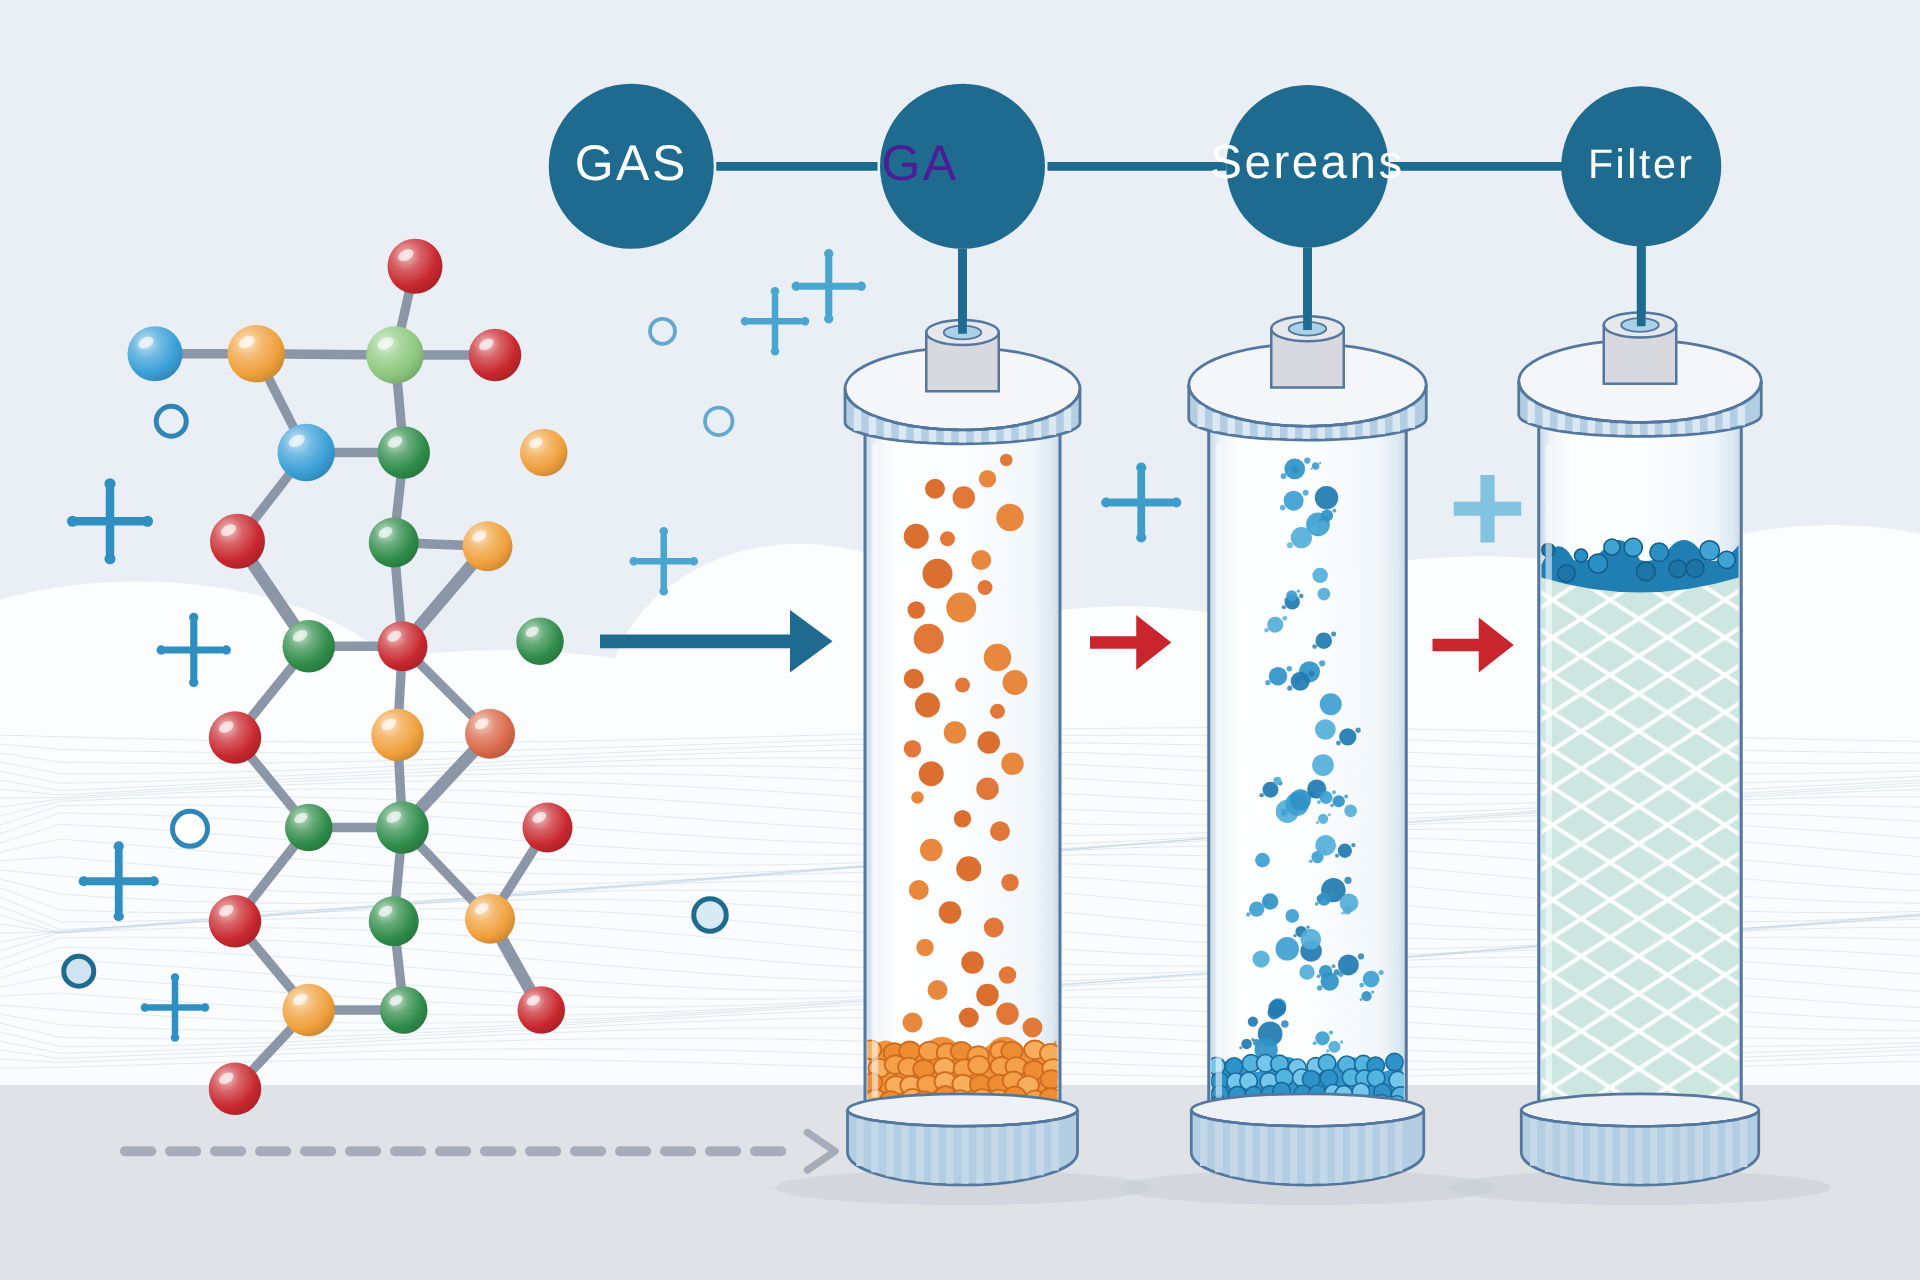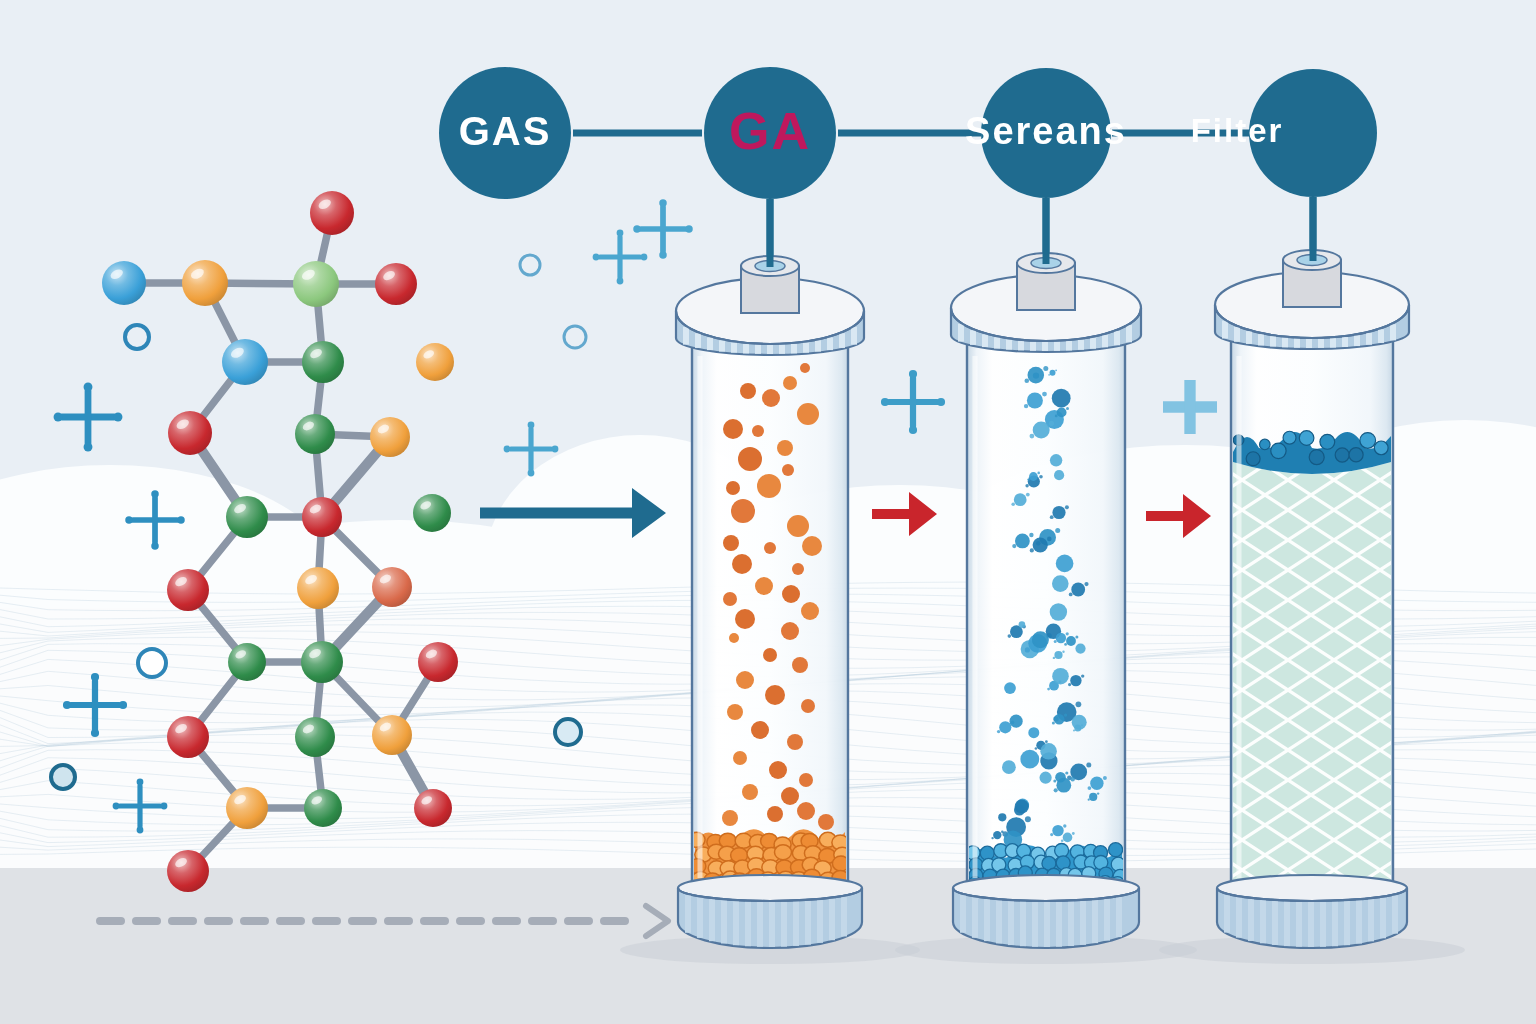--- a/index.html
+++ b/index.html
@@ -1,20 +1,20 @@
 <!DOCTYPE html>
 <html><head>
 <meta charset="utf-8">
 <style>
   html,body{margin:0;padding:0;background:#dfe2e6;}
   .stage{position:relative;width:1536px;height:1024px;overflow:hidden;
          font-family:"Liberation Sans",sans-serif;background:#e9eff5;}
   .stage svg{position:absolute;left:0;top:0;}
   .flow-label{position:absolute;transform:translate(-50%,-54%);color:#fff;
-              font-weight:700;letter-spacing:2px;white-space:nowrap;z-index:5;}
+              font-weight:400;letter-spacing:2px;white-space:nowrap;z-index:5;}
 </style>
 </head>
 <body>
 
 <div class="stage">
   <svg id="scene" width="1536" height="1024" viewBox="0 0 1536 1024">
     <defs>
       <pattern id="meshPat" width="46" height="30" patternUnits="userSpaceOnUse">
         <path d="M0 0 L46 30 M0 30 L46 0" stroke="#ffffff" stroke-width="3.2" fill="none" opacity="0.95"></path>
       </pattern>
@@ -793,16 +793,16 @@
         <path d="M872,509 L909,509 L909,492 L937,514 L909,536 L909,519 L872,519 Z" fill="#c9252c"></path>
         <path d="M1146,511 L1183,511 L1183,494 L1211,516 L1183,538 L1183,521 L1146,521 Z" fill="#c9252c"></path>
       </g>
     <g id="g-ground">
         <line x1="100" y1="921" x2="640" y2="921" stroke="#a6adb8" stroke-width="8" stroke-dasharray="21 15" stroke-linecap="round"></line>
         <path d="M646,906 L668,921 L646,936" fill="none" stroke="#a6adb8" stroke-width="6" stroke-linecap="round" stroke-linejoin="round"></path>
       </g>
   </svg>
 
   <div class="flow-label" style="left: 505px; top: 133px; font-size: 40px; color: rgb(255, 255, 255);">GAS</div>
-  <div class="flow-label" style="left: 770px; top: 133px; font-size: 52px; color: #be185d;">GA</div>
+  <div class="flow-label" style="left: 736px; top: 133px; font-size: 40px; color: #4c1d95;">GA</div>
   <div class="flow-label" style="left: 1046px; top: 133px; font-size: 38px; color: rgb(255, 255, 255);">Sereans</div>
-  <div class="flow-label" style="left: 1237px; top: 133px; font-size: 33px; color: rgb(255, 255, 255);">Filter</div>
+  <div class="flow-label" style="left: 1313px; top: 133px; font-size: 33px; color: rgb(255, 255, 255);">Filter</div>
 </div>
 
 </body></html>

